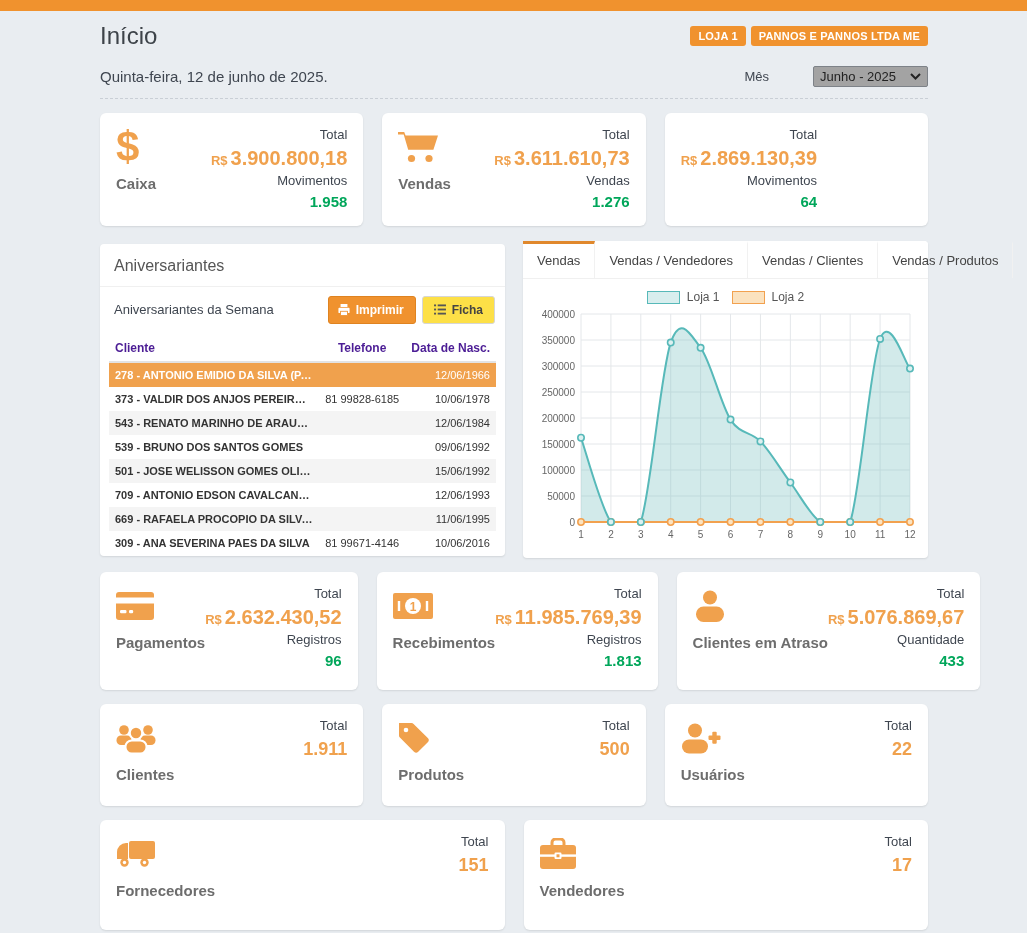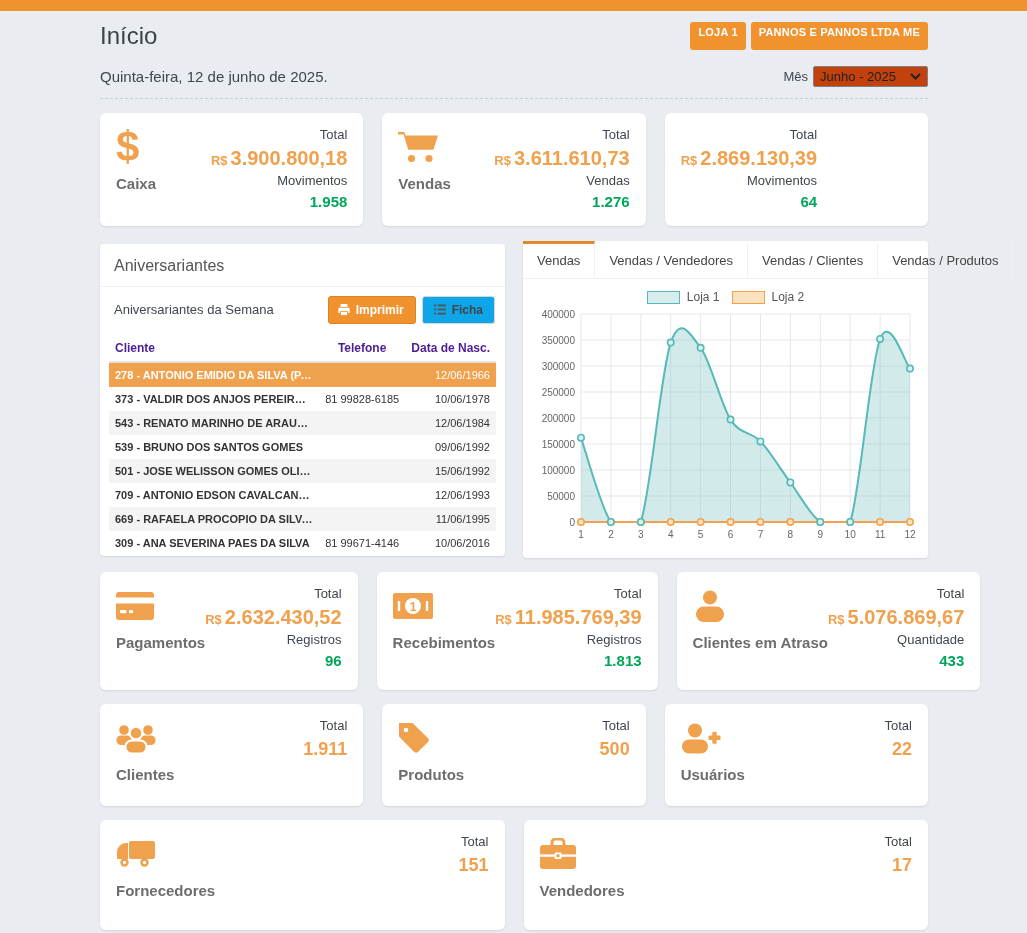--- a/index.html
+++ b/index.html
@@ -7,29 +7,29 @@
   body {
     background:#e9edf1;
     font-family:"Liberation Sans", sans-serif;
     color:#3f4650;
     overflow:hidden;
   }
   .topbar { height:11px; background:#f0922e; }
   .container { width:828px; margin-left:100px; }
 
   
-  .header-row { display:flex; justify-content:space-between; padding-top:11px; }
+  .header-row { display:flex; justify-content:space-between; align-items:center; padding-top:11px; }
   .page-title { font-size:24px; color:#3d4349; font-weight:400; }
   .badges { display:flex; gap:5px; }
   .badge { background:#f0922e; color:#fff; font-size:11px; font-weight:bold; padding:4px 8px; border-radius:3px; letter-spacing:.2px; }
 
   .date-row { display:flex; justify-content:space-between; align-items:center; margin-top:16px; padding-bottom:11px; border-bottom:1px dashed #c9cfd6; }
   .date-text { font-size:15px; }
   .month-wrap { display:flex; align-items:center; gap:5px; font-size:13px; }
-  .select-box { display:flex; align-items:center; justify-content:space-between; gap:14px; background:#c2410c; border:1px solid #7d8288; border-radius:2px; min-width:108px; padding:2px 6px; font-size:13px; color:#222; cursor:pointer; }
+  .select-box { display:flex; align-items:center; justify-content:space-between; gap:14px; background:#a3a3a3; border:1px solid #7d8288; border-radius:2px; min-width:108px; padding:2px 6px; font-size:13px; color:#222; cursor:pointer;margin-left:39px; }
 
   
   .cards-row { display:flex; gap:19px; margin-top:14px; }
   .card { flex:1; background:#fff; border-radius:6px; box-shadow:0 1px 2px rgba(0,0,0,.10); padding:13px 16px; display:flex; justify-content:space-between; }
   .row-h1 .card { min-height:113px; }
   .row-h2 .card { min-height:118px; }
   .row-h3 .card { min-height:102px; }
   .row-h4 .card { min-height:110px; }
   .card-left { display:flex; flex-direction:column; }
   .icon-wrap { height:42px; display:flex; align-items:center; }
@@ -45,21 +45,21 @@
 
   
   .panels-row { display:flex; gap:18px; margin-top:15px;align-items:center; }
   .panel { width:405px; min-height:312px; background:#fff; border-radius:4px; box-shadow:0 1px 2px rgba(0,0,0,.10); }
   .panel-header { font-size:16px; color:#555; padding:13px 14px 11px; border-bottom:1px solid #f0f0f0; }
   .sub-row { display:flex; justify-content:space-between; align-items:center; padding:9px 10px 9px 14px; }
   .sub-title { font-size:13px; }
   .btn-group { display:flex; gap:6px; }
   .btn { display:inline-flex; align-items:center; gap:6px; font-size:12px; font-weight:bold; padding:6px 11px; border-radius:3px; cursor:pointer; }
   .btn-orange { background:#f0922e; border:1px solid #df8320; color:#fff;padding-left:9px; }
-  .btn-default { background:#0ea5e9; border:1px solid #d6d6d6; color:#444; }
+  .btn-default { background:#fde047; border:1px solid #d6d6d6; color:#444; }
 
   table.bday { width:calc(100% - 18px); margin:2px 9px 0; border-collapse:collapse; }
   table.bday th { font-size:12px; color:#4c1d95; text-align:left; padding:6px 6px; border-bottom:2px solid #e3e3e3; white-space:nowrap; }
   table.bday th.c-phone { text-align:center; }
   table.bday th.c-date { text-align:right; }
   table.bday td { font-size:11px; color:#333; padding:6px 6px; white-space:nowrap; }
   td.c-client { font-weight:bold; width:52%; overflow:hidden; text-overflow:ellipsis; max-width:210px; }
   td.c-phone { text-align:center; width:26%; }
   td.c-date { text-align:right; width:22%; }
   tr.stripe { background:#f4f4f4; }

